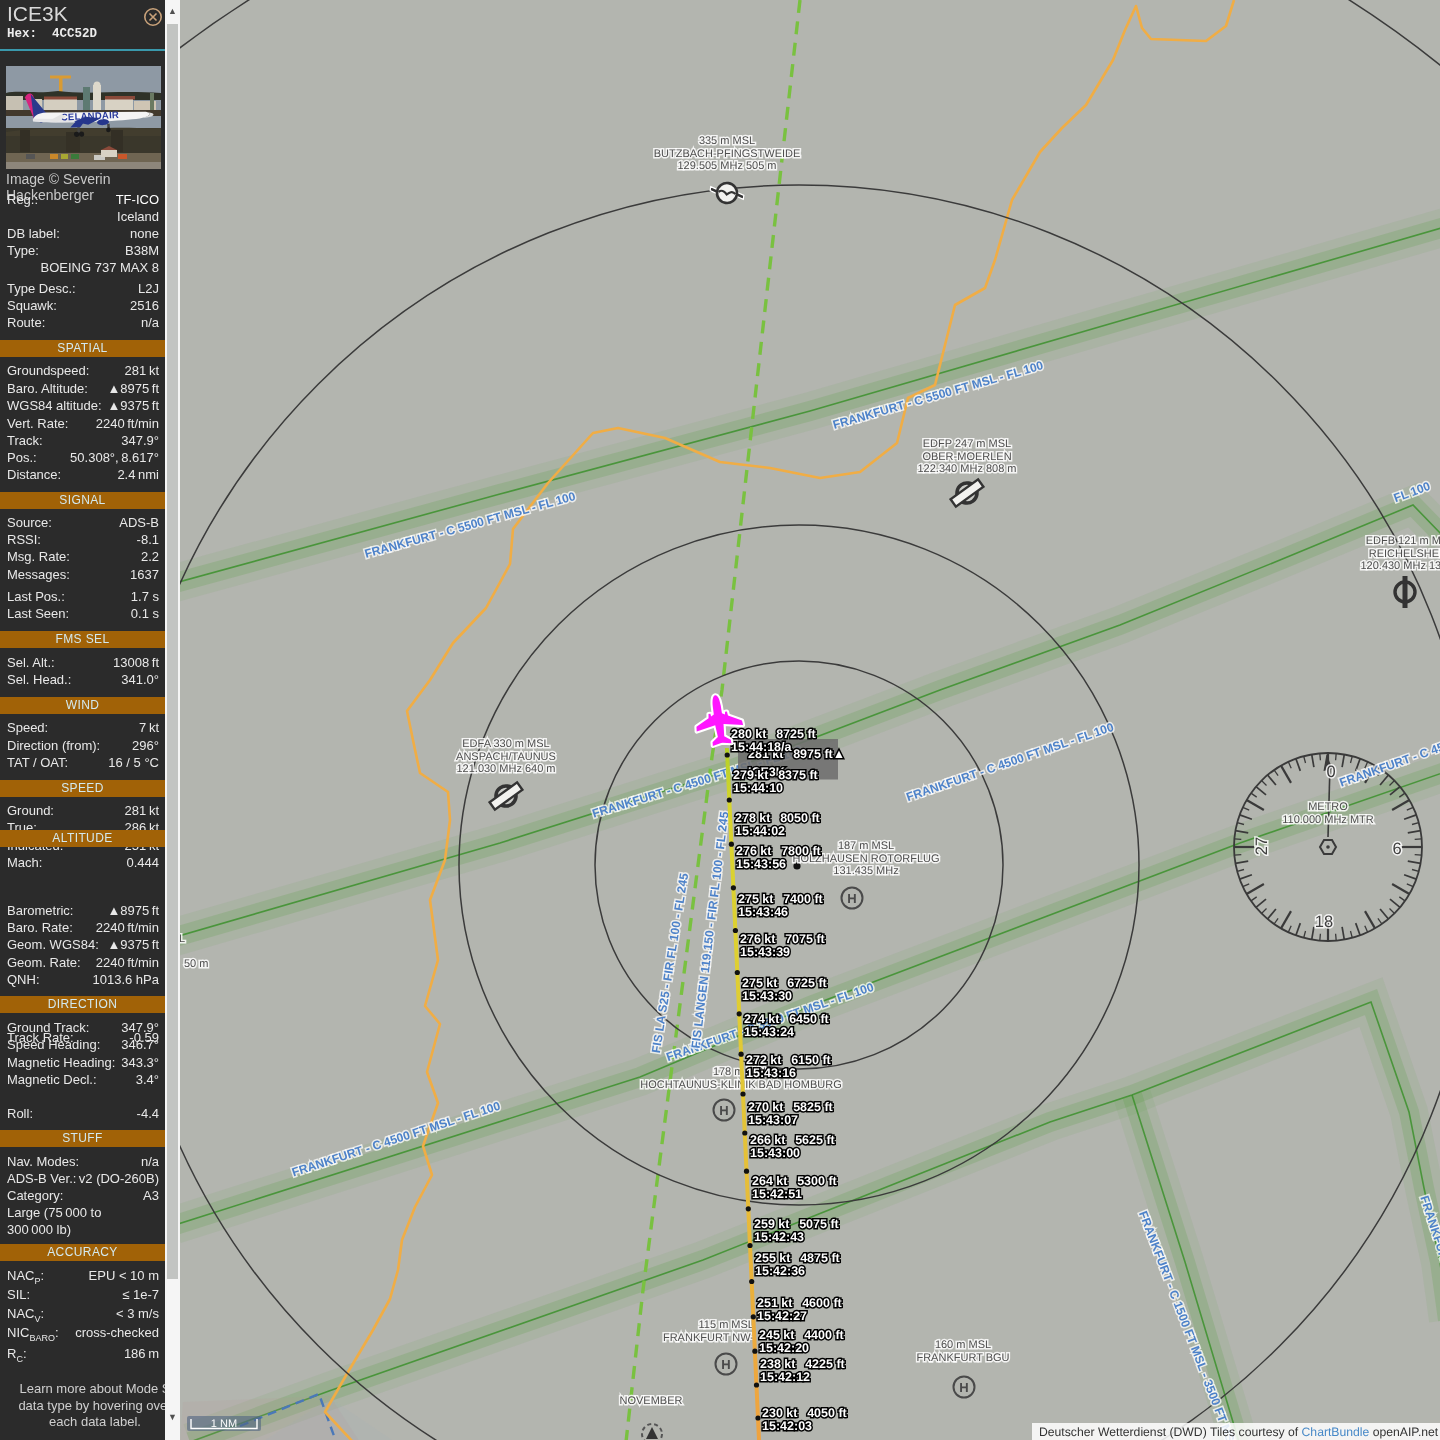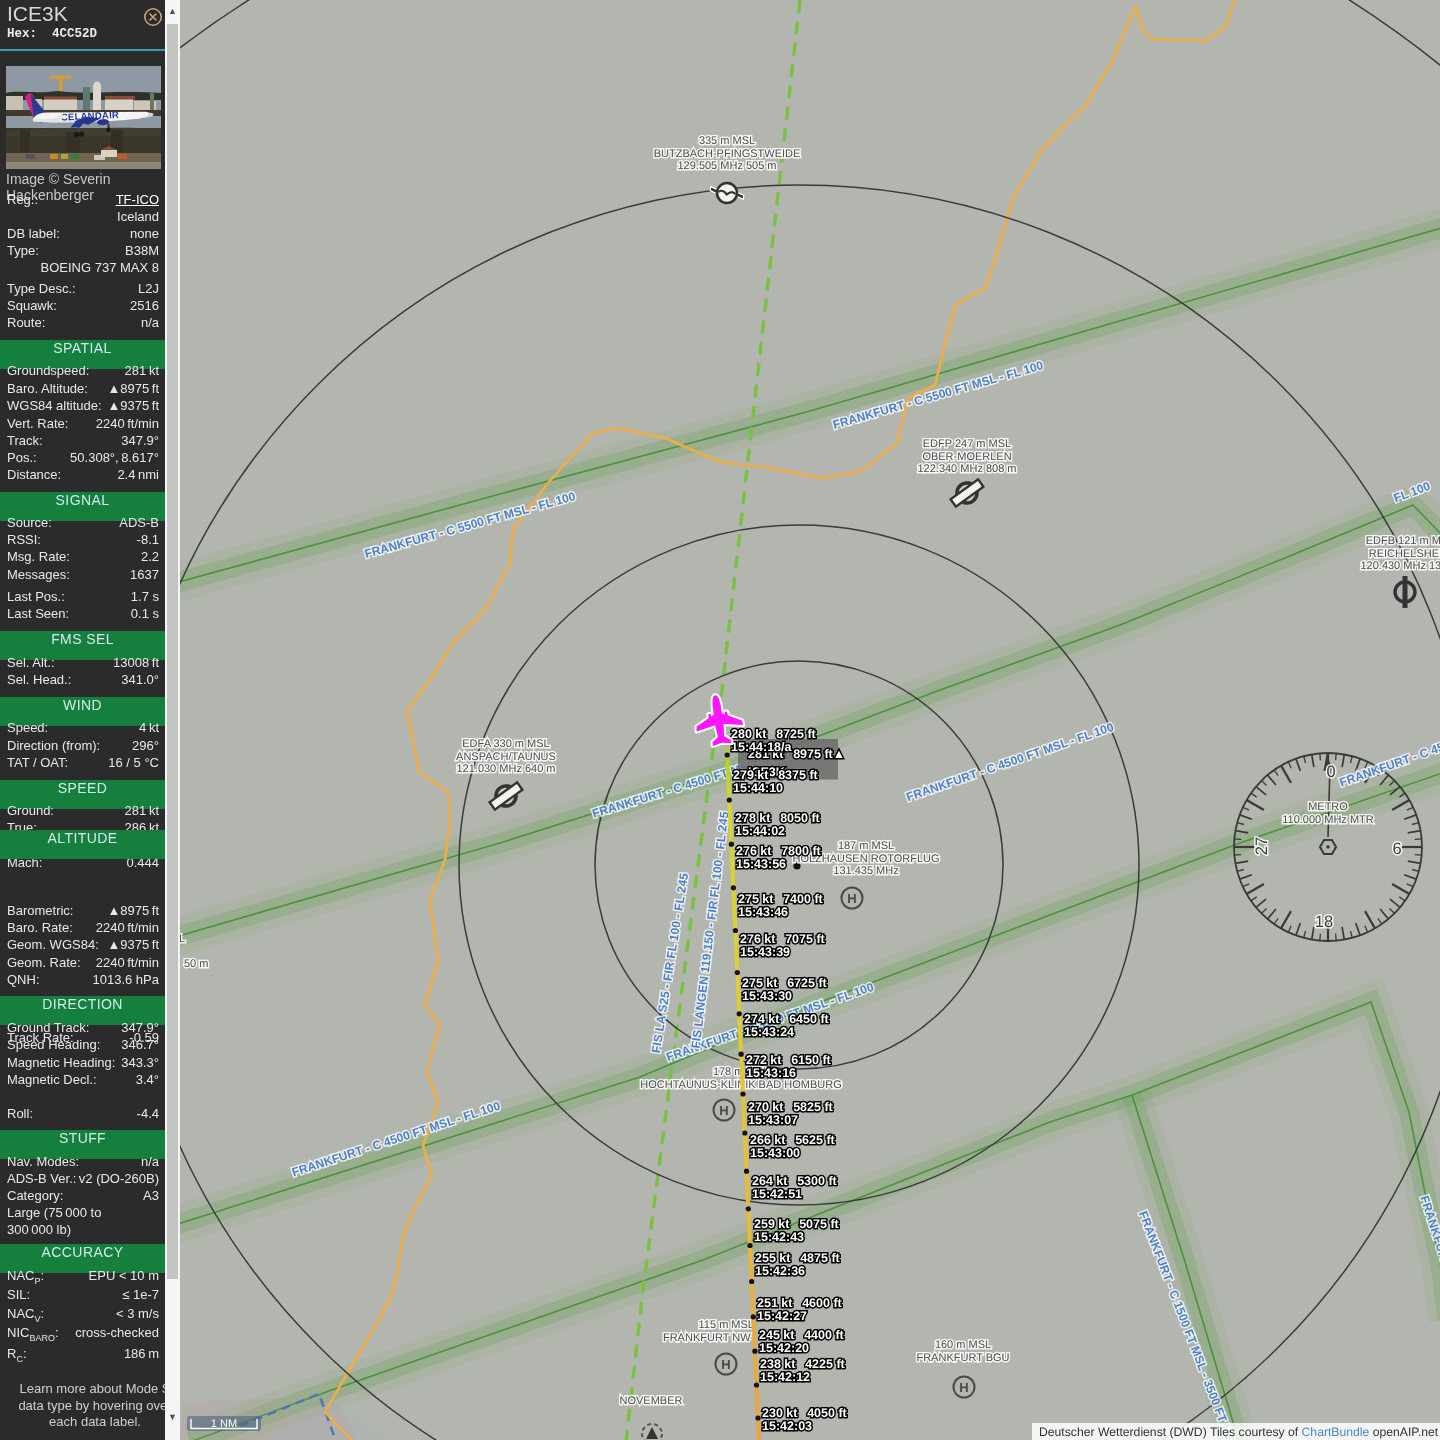--- a/index.html
+++ b/index.html
@@ -8,23 +8,23 @@
 #closebtn{position:absolute;left:142px;top:6px}
 #hexline{position:absolute;left:7px;top:27px;font-size:12.5px;font-weight:bold;
  font-family:"Liberation Mono",monospace;color:#ececec}
 #rule{position:absolute;left:0;top:49px;width:165px;height:2px;background:#3a99ac}
 #photo{position:absolute;left:6px;top:66px;width:155px;height:103px;overflow:hidden}
 #caption{position:absolute;left:6px;top:171px;font-size:14px;color:#c9c9c9}
 .row{position:absolute;left:7px;width:152px;height:16px;font-size:13px;line-height:16px}
 .row .lb{position:absolute;left:0}
 .row .vl{position:absolute;right:0;text-align:right;white-space:nowrap}
 .row sub{font-size:9px}
-.u{text-decoration:underline;color:#fff}
-.hdr{position:absolute;left:0;width:165px;height:29px;background:#15803d;color:#d3e9ef;
- font-size:14px;line-height:17px;text-align:center;letter-spacing:0.4px}
+.u{color:#fff}
+.hdr{position:absolute;left:0;width:165px;height:17px;background:#a16207;color:#d3e9ef;
+ font-size:12px;line-height:17px;text-align:center;letter-spacing:0.4px}
 #learn{position:absolute;left:0;top:1381px;width:190px;text-align:center;font-size:13px;
  line-height:16.5px;color:#cfcfcf}
 #sbar{position:absolute;left:165px;top:0;width:15px;height:1440px;background:#f5f5f5}
 #sbar .thumb{position:absolute;left:2px;top:24px;width:11px;height:1255px;background:#c2c4c2}
 #sbar .ar{position:absolute;left:0;width:15px;font-size:9px;color:#505050;text-align:center}
 #map{position:absolute;left:180px;top:0;width:1260px;height:1440px;background:#b3b5af;overflow:hidden}
 #map text{text-rendering:geometricPrecision}
 </style></head>
 <body>
 
@@ -176,21 +176,21 @@
       <span class="lb">Sel. Alt.:</span>
       <span class="vl ">13008 ft</span>
     </div>
     <div class="row" style="top:672px">
       <span class="lb">Sel. Head.:</span>
       <span class="vl ">341.0°</span>
     </div>
     <div class="hdr" style="top:697px">WIND</div>
     <div class="row" style="top:720px">
       <span class="lb">Speed:</span>
-      <span class="vl ">4 kt</span>
+      <span class="vl ">7 kt</span>
     </div>
     <div class="row" style="top:738px">
       <span class="lb">Direction (from):</span>
       <span class="vl ">296°</span>
     </div>
     <div class="row" style="top:755px">
       <span class="lb">TAT / OAT:</span>
       <span class="vl ">16 / 5 °C</span>
     </div>
     <div class="hdr" style="top:780px">SPEED</div>

